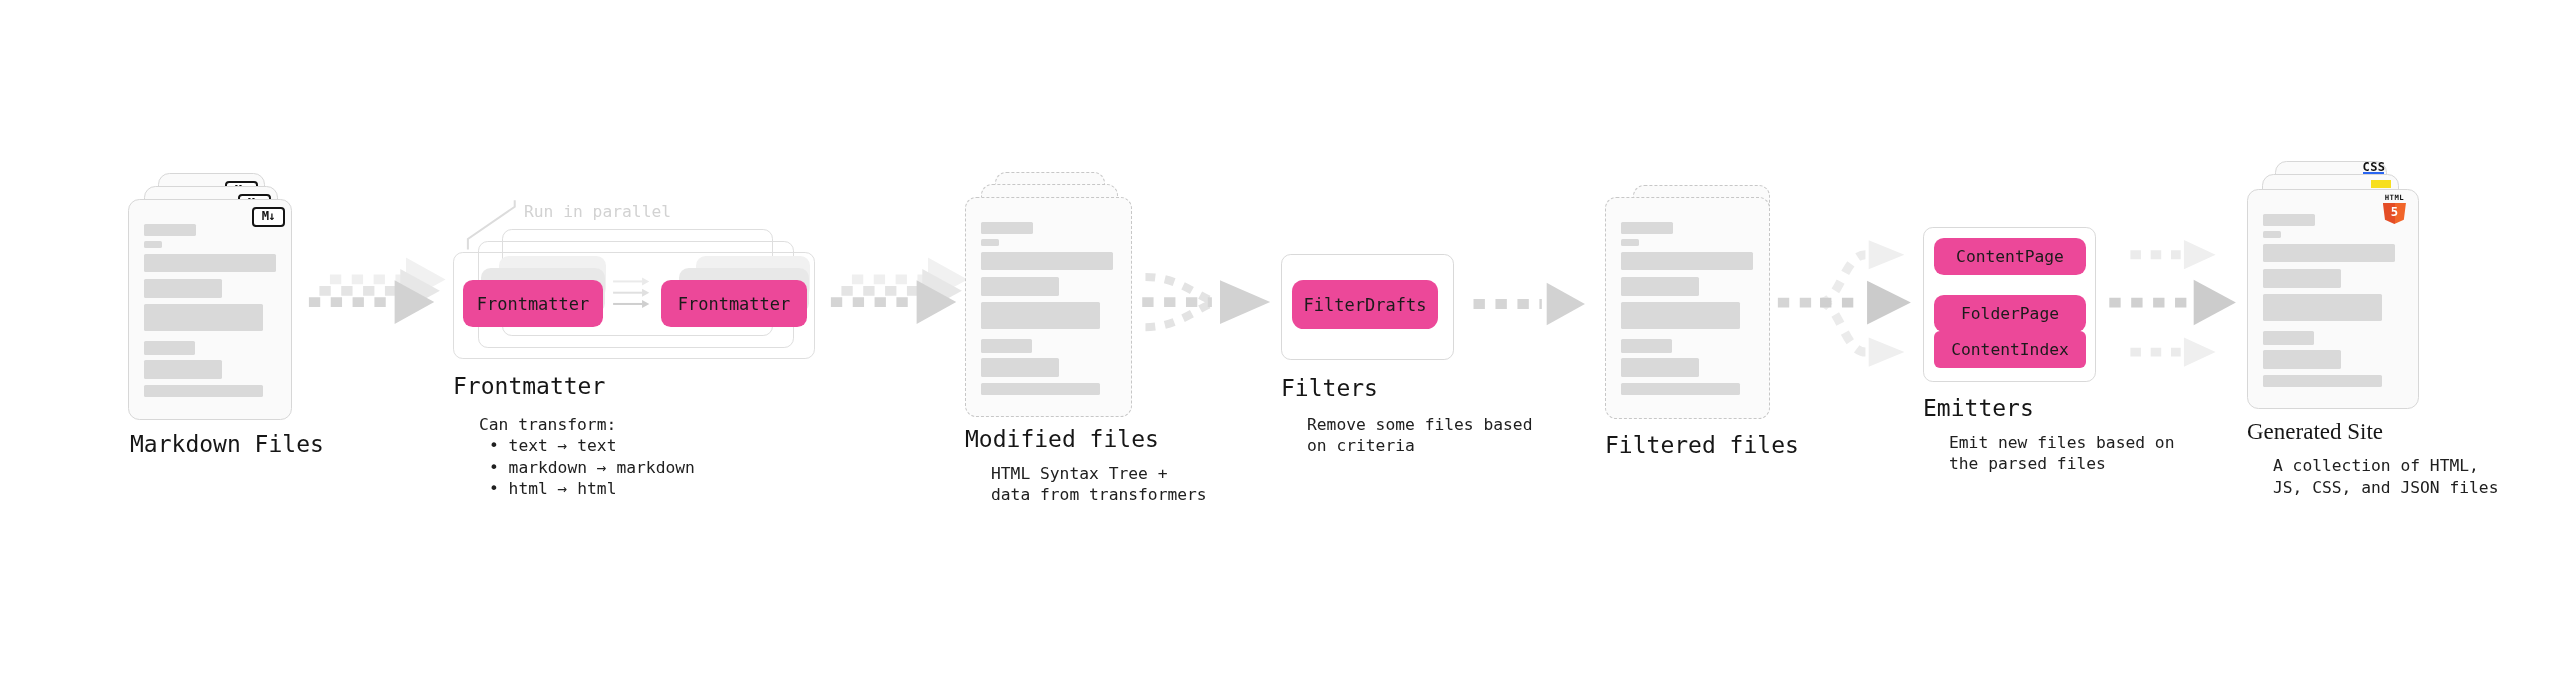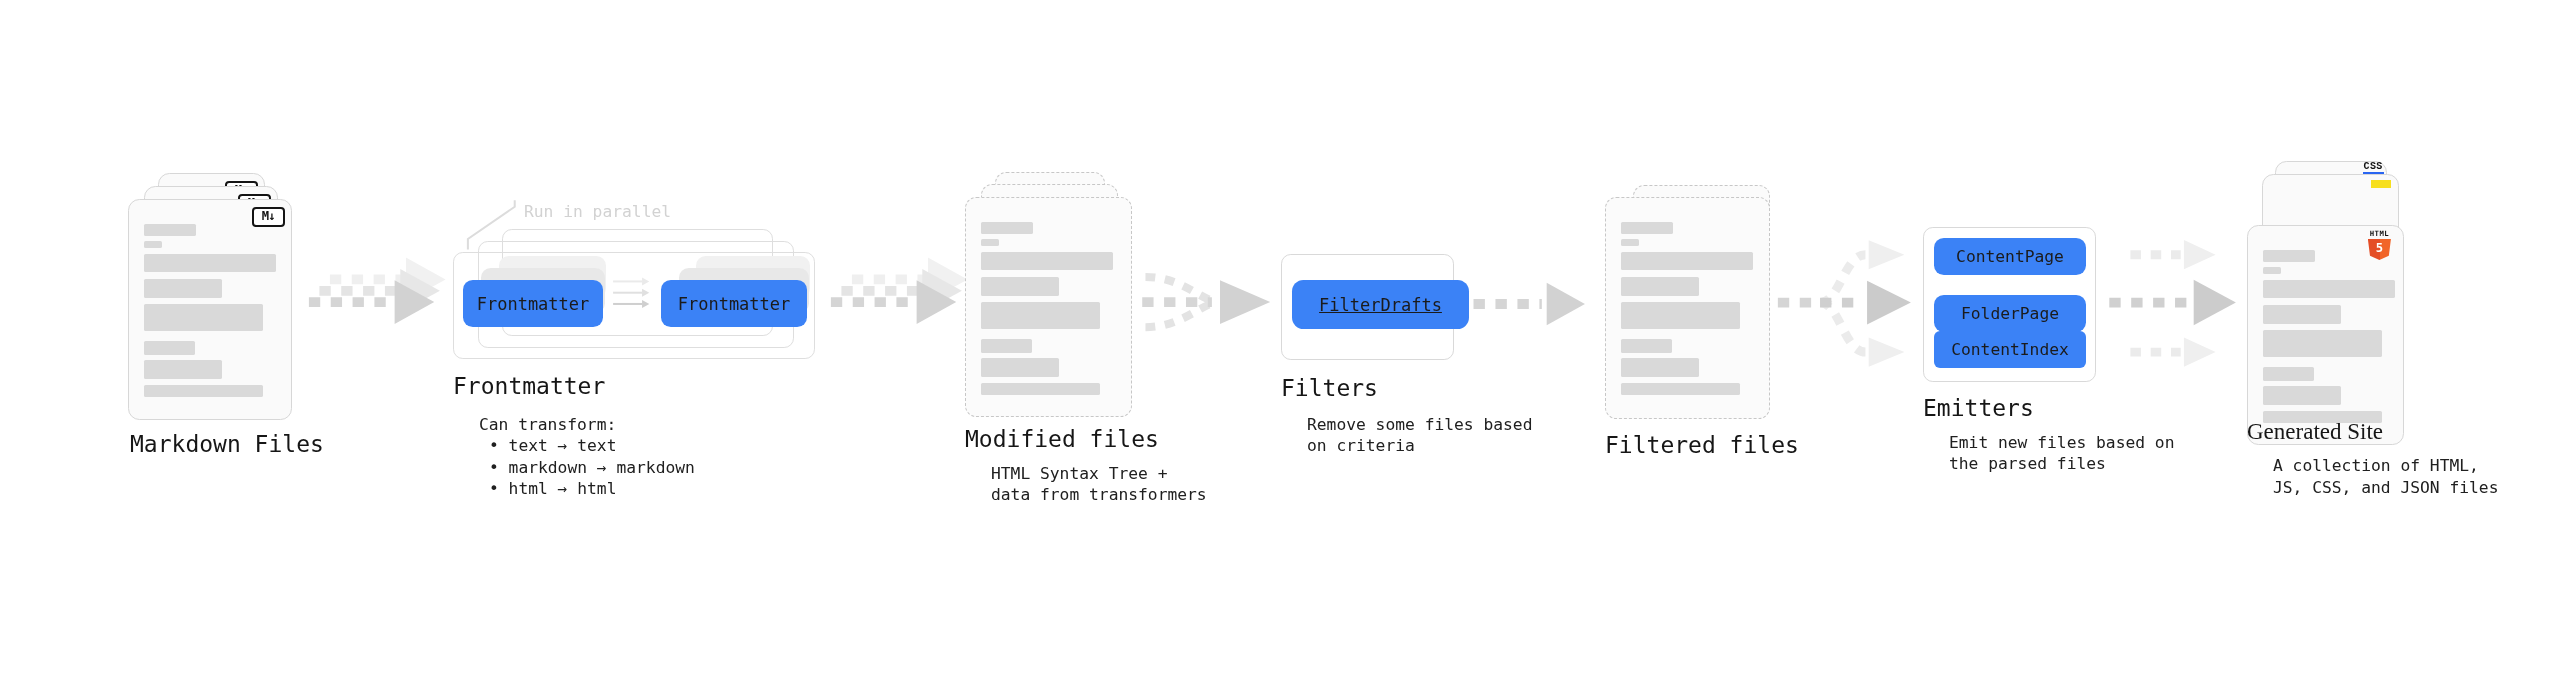--- a/index.html
+++ b/index.html
@@ -18,31 +18,31 @@
   .lines i:nth-child(6){top:141px;width:51px;height:14px;}
   .lines i:nth-child(7){top:160px;width:78px;height:18.7px;}
   .lines i:nth-child(8){top:185px;width:119px;height:12.2px;}
 
   .md-badge{position:absolute;top:6.5px;right:6.5px;width:32.5px;height:20.3px;background:#fff;border:2.4px solid #141414;
     border-radius:4.1px;box-sizing:border-box;color:#141414;font-size:12.2px;font-weight:bold;text-align:center;
     line-height:14.6px;letter-spacing:-0.8px;}
 
   .js-badge{position:absolute;top:4.9px;right:7.3px;width:19.5px;height:8.1px;background:var(--js-yellow,#f7df1e);}
   .css-badge{position:absolute;top:2.4px;right:2.4px;width:21px;text-align:center;}
-  .css-word{font-size:10px;font-weight:bold;color:#111;line-height:6.5px;letter-spacing:0.4px;font-family:Liberation Mono, monospace;}
+  .css-word{font-size:12px;font-weight:bold;color:#111;line-height:6.5px;letter-spacing:0.4px;}
   .css-bar{margin-top:0.8px;height:3.3px;background:var(--css-blue,#2965f1);}
   .html5-badge{position:absolute;top:4.1px;right:11.4px;width:24.4px;text-align:center;}
   .html5-word{font-size:7.3px;font-weight:bold;color:#111;line-height:8.1px;letter-spacing:0.4px;}
   .html5-shield{margin:0.8px auto 0;width:23px;height:21px;background:linear-gradient(90deg,var(--html5-orange,#e44d26) 50%,#f16529 50%);
     clip-path:polygon(0 0,100% 0,91% 80%,50% 100%,9% 80%);color:#fff;font-size:12.2px;font-weight:bold;line-height:19.5px;text-align:center;}
 
   
   .t-box{position:absolute;border:1.6px solid #dedede;border-radius:9.8px;box-sizing:border-box;background:transparent;}
   .panel{position:absolute;background:#fff;border:1.6px solid #d9d9d9;border-radius:9.8px;box-sizing:border-box;}
-  .pill{position:absolute;background:#3b82f6;border-radius:9.8px;color:#1b1b1b;font-size:17px;display:flex;
+  .pill{position:absolute;background:#ec4899;border-radius:9.8px;color:#1b1b1b;font-size:17px;display:flex;
     align-items:center;justify-content:center;white-space:nowrap;box-sizing:border-box;}
   .pill.g1{background:#e8e8e8;}
   .pill.g2{background:#f1f1f1;}
   .pill.small{font-size:16.3px;}
 
   
   .station-label{position:absolute;font-size:23px;color:#161616;white-space:nowrap;}
   .desc-line{position:absolute;font-size:16.3px;color:#202020;white-space:nowrap;margin-left:26px;}
   .annotation{position:absolute;font-size:16.3px;color:#d2d2d2;white-space:nowrap;}
 
@@ -179,21 +179,21 @@
           <i></i>
           <i></i>
         </div>
     </div>
   </div>
   <div class="station-label" style="left:965px;top:426px;">Modified files</div>
   <div class="desc-line" style="left:965px;top:464px;">HTML Syntax Tree +</div>
   <div class="desc-line" style="left:965px;top:485px;">data from transformers</div>
 
   <div class="panel" style="left:1281px;top:254px;width:173px;height:106px;"></div>
-  <div class="pill" style="left:1292px;top:280px;width:177px;height:49px;border-radius:11.4px;text-decoration:underline;">FilterDrafts</div>
+  <div class="pill" style="left:1292px;top:280px;width:146px;height:49px;border-radius:11.4px;">FilterDrafts</div>
   <div class="station-label" style="left:1281px;top:375px;">Filters</div>
   <div class="desc-line" style="left:1281px;top:415px;">Remove some files based</div>
   <div class="desc-line" style="left:1281px;top:436px;">on criteria</div>
 
   <div>
     <div class="file-card dashed" style="left:1633px;top:185px;width:137px;height:222px;"></div>
     <div class="file-card dashed" style="left:1605px;top:197px;width:165px;height:222px;">
       <div class="lines">
           <i></i>
           <i></i>
@@ -219,21 +219,21 @@
   <div>
     <div class="file-card" style="left:2275px;top:161px;width:112px;height:220px;">
       <div class="css-badge">
         <div class="css-word">CSS</div>
         <div class="css-bar"></div>
       </div>
     </div>
     <div class="file-card" style="left:2262px;top:174px;width:137px;height:220px;">
       <div class="js-badge"></div>
     </div>
-    <div class="file-card" style="left:2247px;top:189px;width:157px;height:220px;margin-top:36px;">
+    <div class="file-card" style="left:2247px;top:189px;width:172px;height:220px;">
       <div class="html5-badge">
         <div class="html5-word">HTML</div>
         <div class="html5-shield"><span>5</span></div>
       </div>
       <div class="lines">
           <i></i>
           <i></i>
           <i></i>
           <i></i>
           <i></i>

